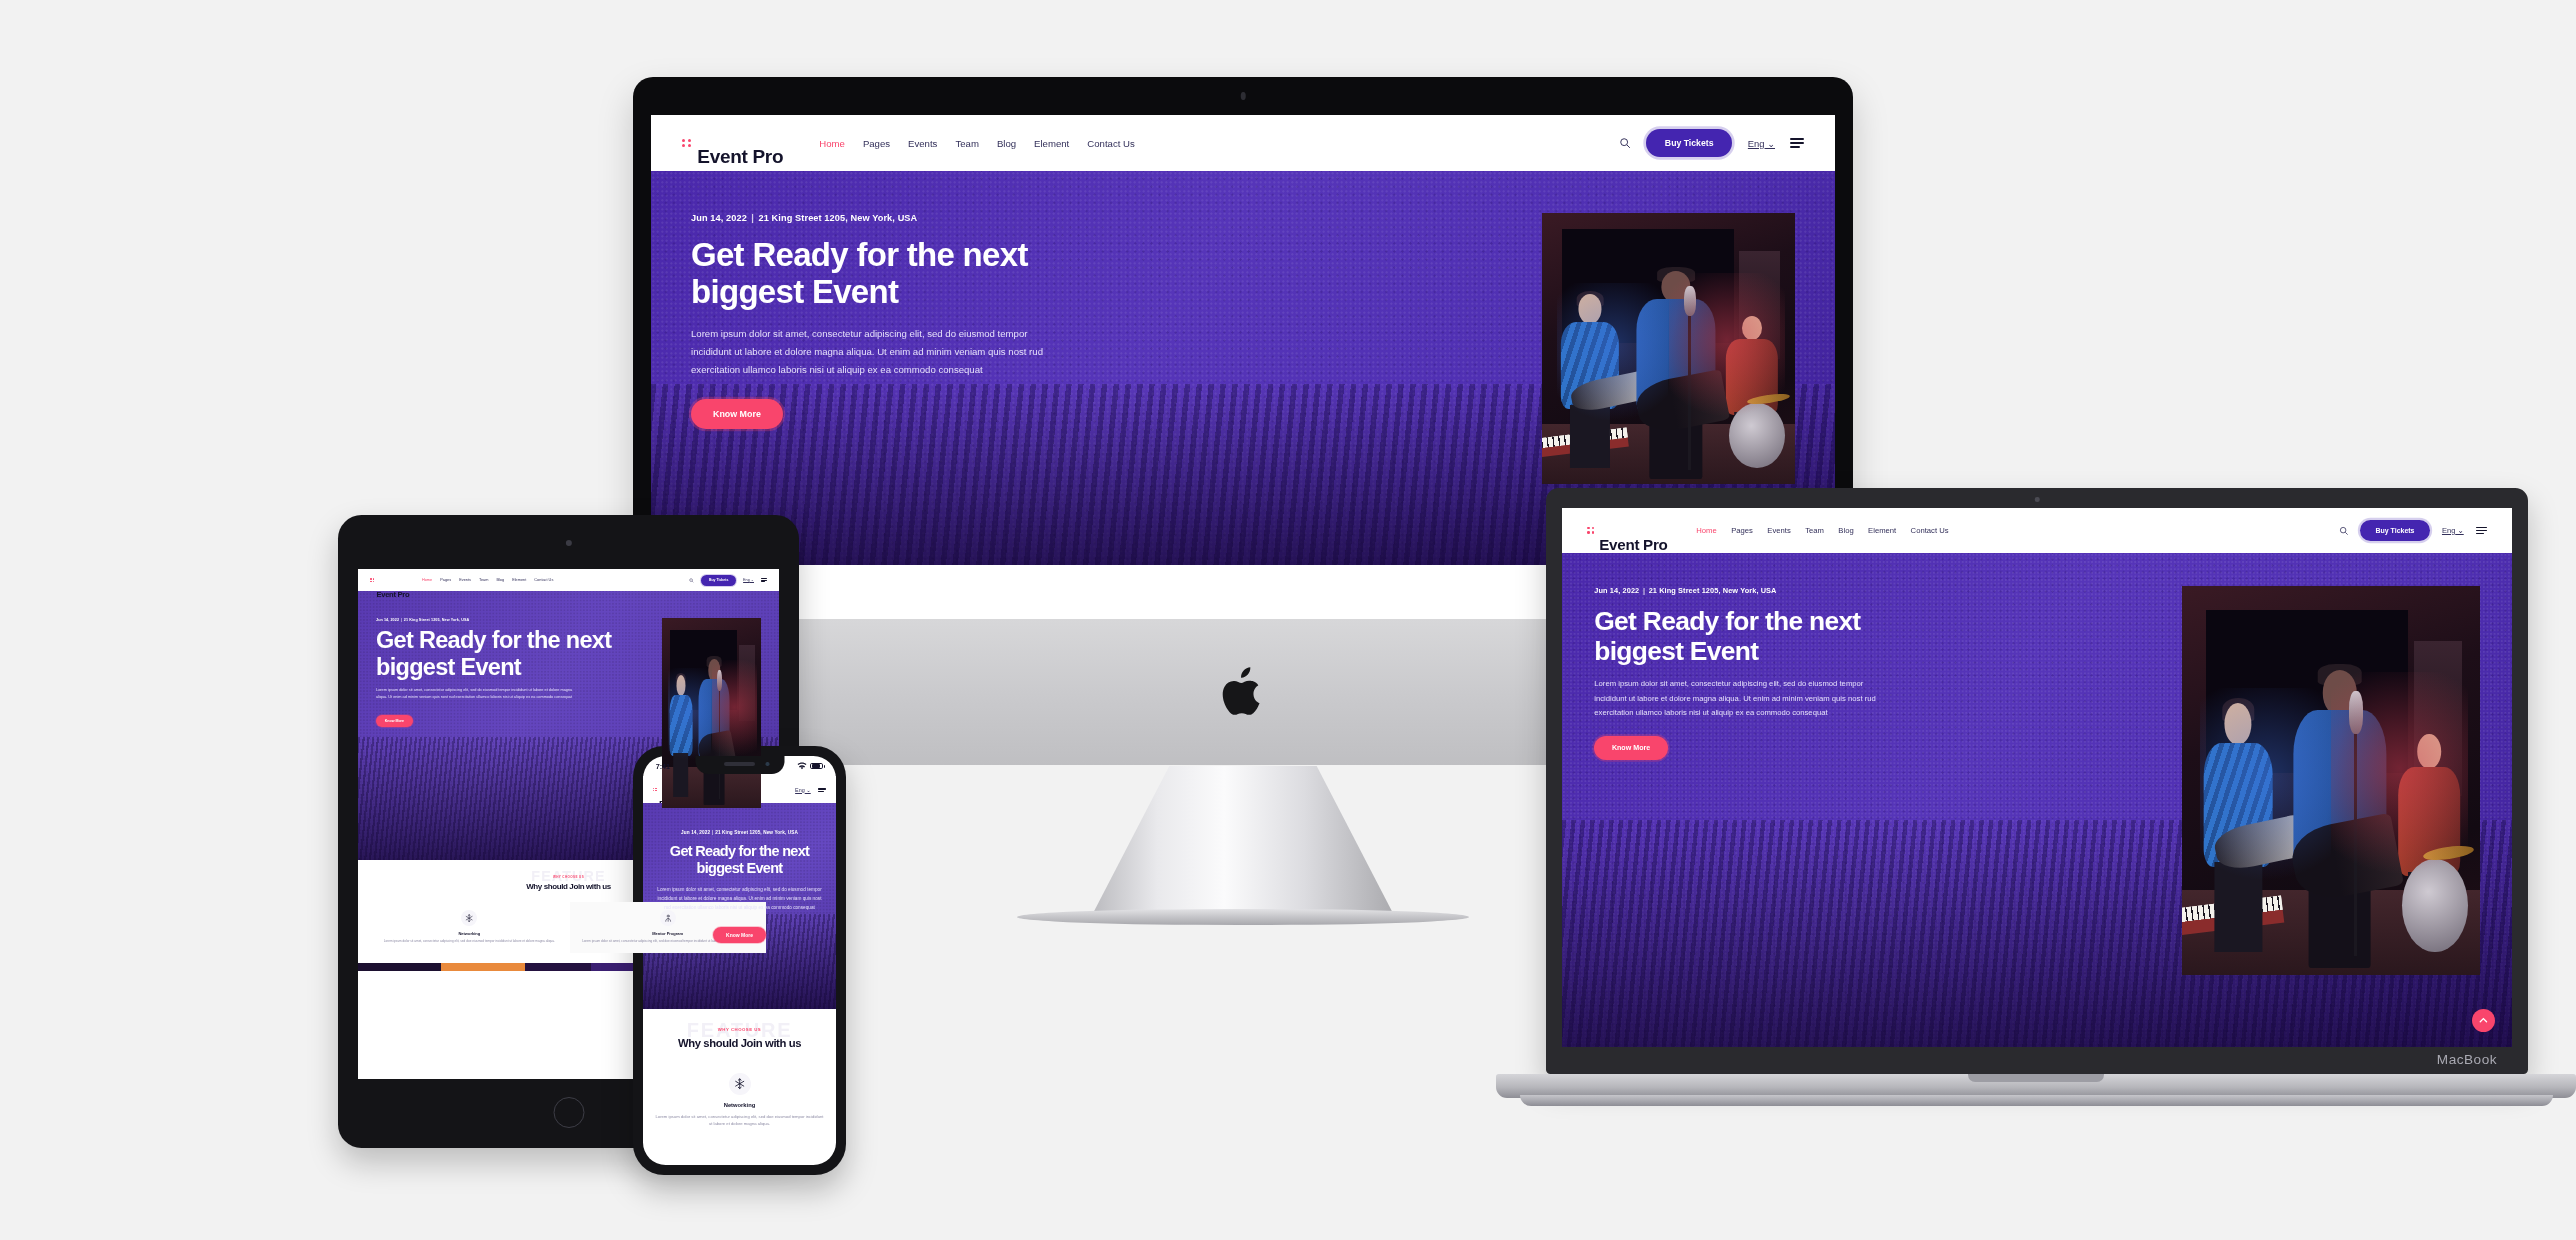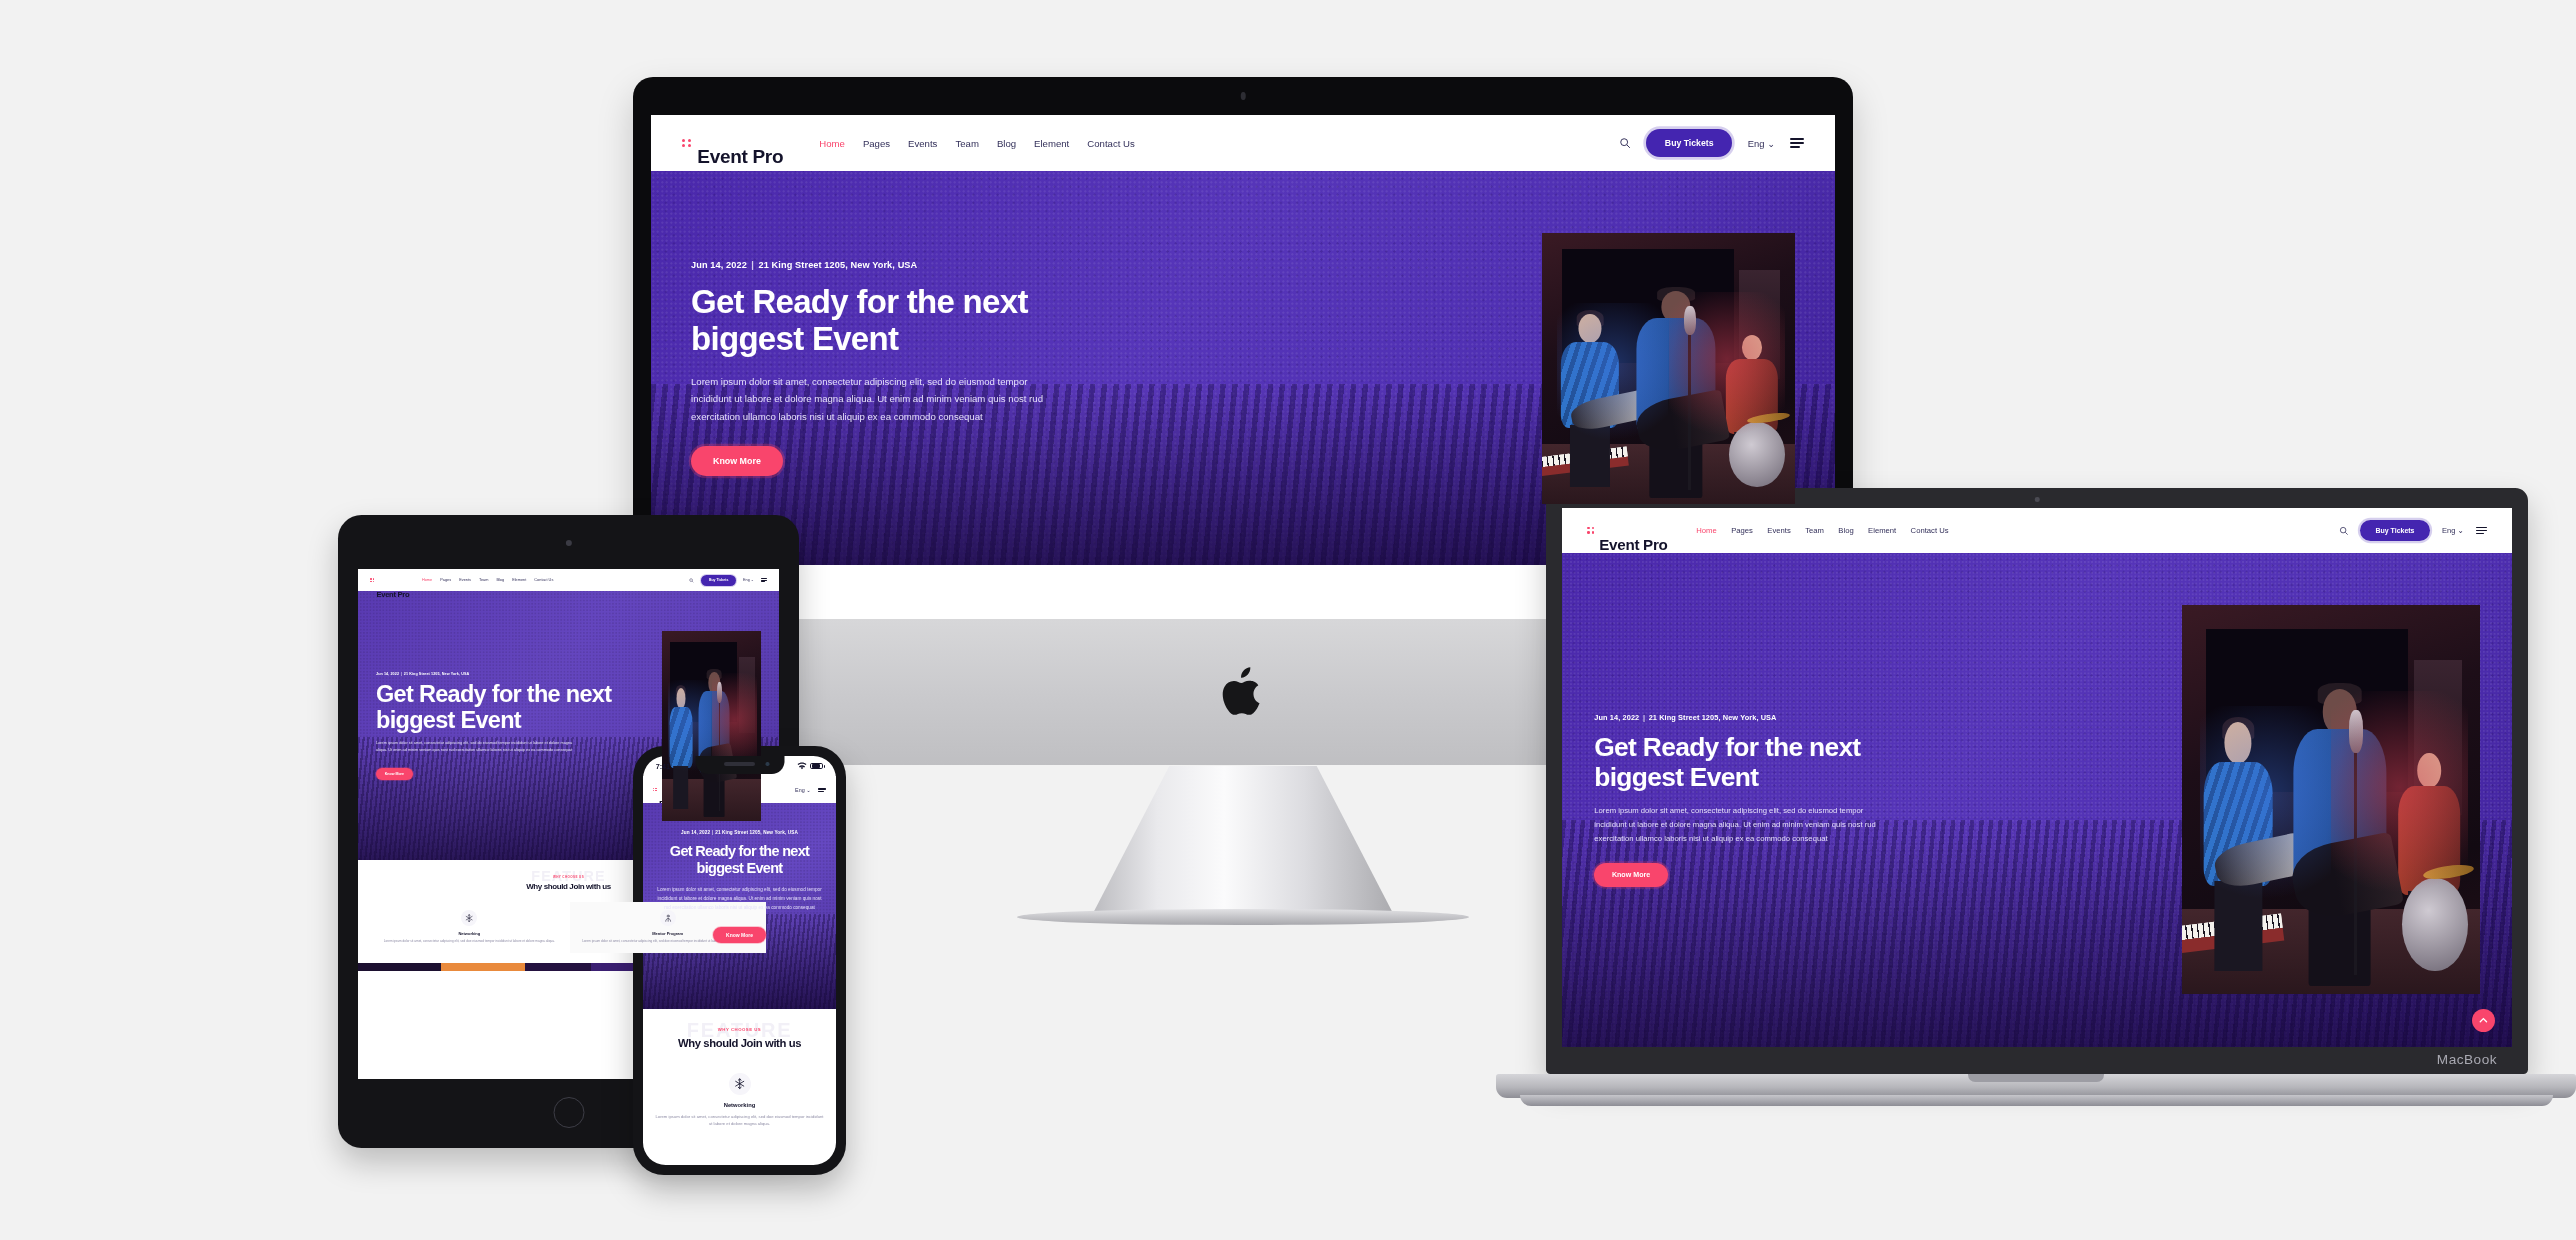--- a/index.html
+++ b/index.html
@@ -42,21 +42,21 @@
   .nav-right { display: flex; align-items: center; gap: calc(15.4px * var(--s)); margin-left: auto; }
   .search-icon { width: calc(11.8px * var(--s)); height: calc(11.8px * var(--s)); flex: none; }
   .search-icon svg { width: 100%; height: 100%; display: block; }
   .btn-tickets {
     background: #4425b0; color: #fff;
     font-size: calc(8.7px * var(--s)); font-weight: 700;
     padding: calc(9px * var(--s)) calc(19px * var(--s));
     border-radius: 903px; white-space: nowrap;
     box-shadow: 0 0 0 calc(2.7px * var(--s)) rgba(68,37,176,.22);
   }
-  .lang { font-size: calc(9.4px * var(--s)); color: #33305a; white-space: nowrap; }
+  .lang { font-size: calc(9.4px * var(--s)); color: #33305a; white-space: nowrap; text-decoration: underline; }
   .burger { display: flex; flex-direction: column; gap: calc(2.4px * var(--s)); flex: none; }
   .burger i { display: block; height: calc(1.5px * var(--s)); background: #14132b; border-radius: 1.8px; }
   .burger i:nth-child(1) { width: calc(13.6px * var(--s)); }
   .burger i:nth-child(2) { width: calc(13.6px * var(--s)); }
   .burger i:nth-child(3) { width: calc(10px * var(--s)); }
 
   
   .hero {
     position: relative; overflow: hidden;
     background: linear-gradient(125deg,#4a28ab 0%, #5635b9 42%, #4f2fb2 70%, #3d1f96 100%);
@@ -71,21 +71,21 @@
     opacity: .85;
   }
   .hero::after {
     content: ""; position: absolute; left: 0; right: 0; bottom: 0; height: 46%;
     background:
       linear-gradient(to top, rgba(18,4,48,.72), rgba(40,16,100,0)),
       repeating-linear-gradient(96deg, rgba(10,0,40,.30) 0 calc(5.4px*var(--s)), rgba(120,80,200,.10) calc(5.4px*var(--s)) calc(11.8px*var(--s)));
   }
   .hero-inner {
     position: relative; z-index: 2;
-    display: flex; align-items: center;
+    display: flex; align-items: flex-start;
     padding: calc(42px * var(--s)) calc(40px * var(--s));
     gap: calc(23.5px * var(--s)); height: 100%;
   }
   .hero-copy { flex: 1 1 54%; min-width: 0; }
   .hero-meta {
     color: #ffffff; font-size: calc(9.2px * var(--s)); font-weight: 600;
     margin-bottom: calc(12.7px * var(--s)); white-space: nowrap; letter-spacing: 0.1px;
   }
   .hero-meta .bar { opacity: .75; margin: 0 calc(4.5px * var(--s)); }
   .hero-title {

